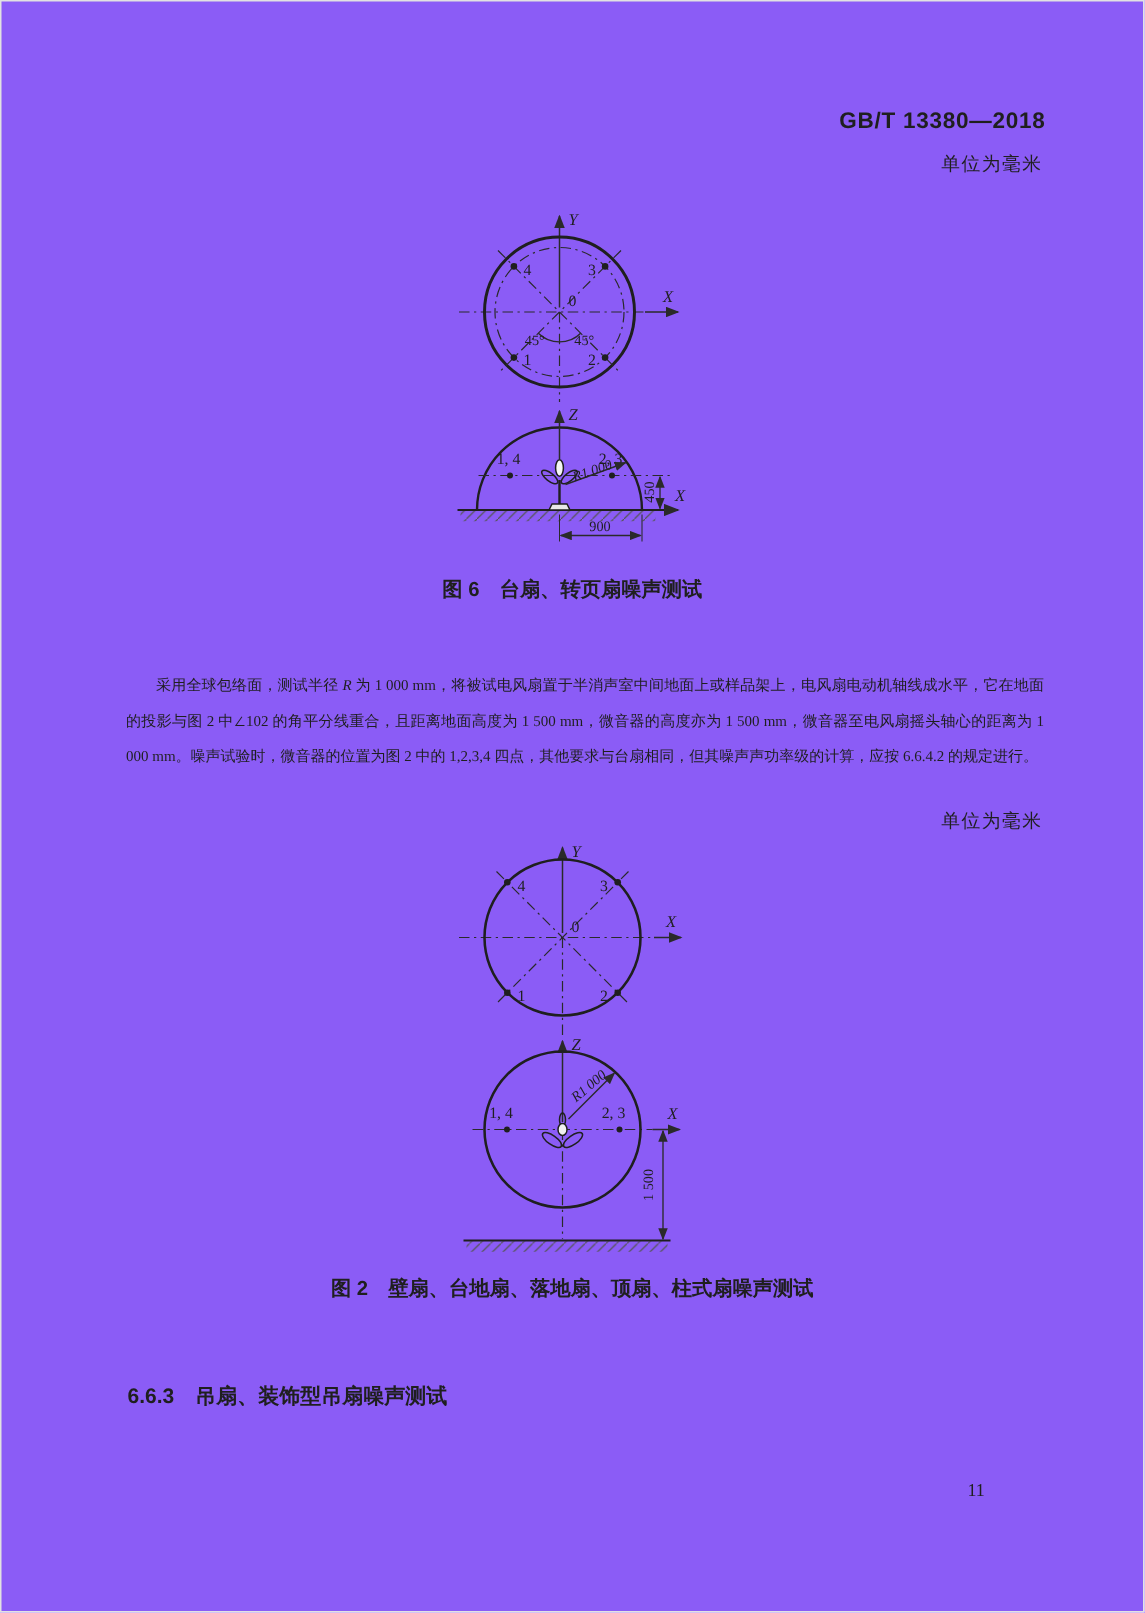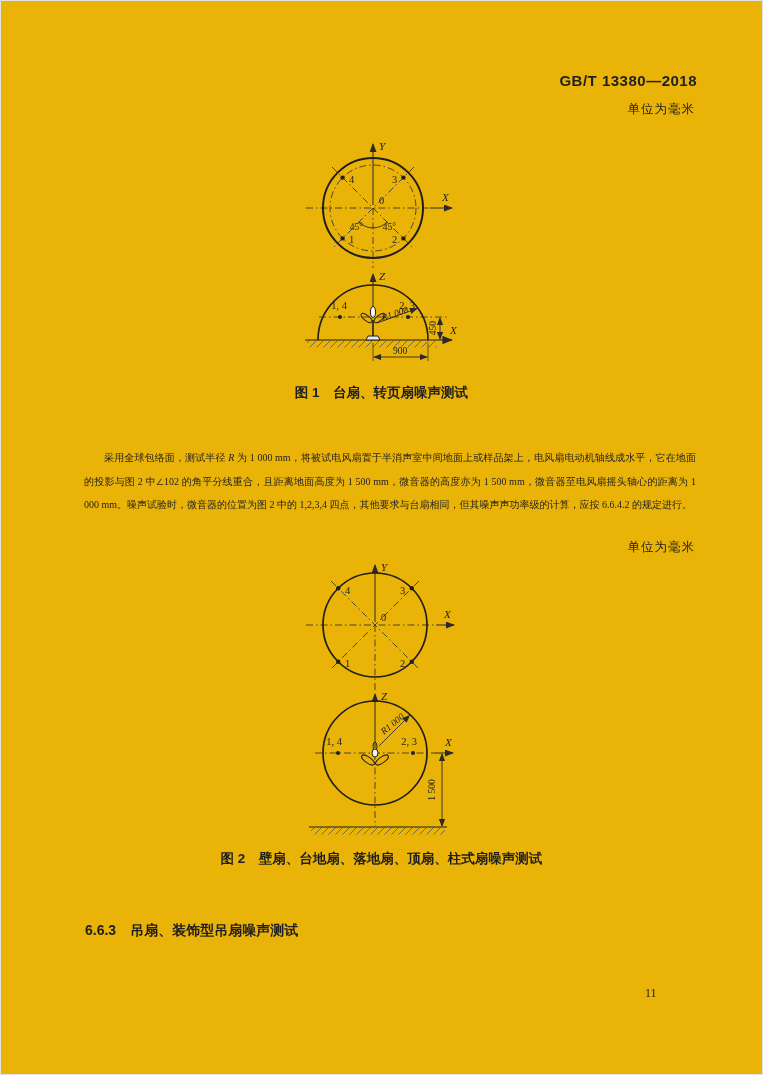--- a/index.html
+++ b/index.html
@@ -1,17 +1,17 @@
 <!DOCTYPE html>
 <html><head>
 <meta charset="utf-8">
 <style>
   html,body{margin:0;padding:0;background:#ffffff;}
   .page{
-    position:relative;width:763px;height:1075px;background:#eab308;
+    position:relative;width:763px;height:1075px;background:#8b5cf6;
     font-family:"Liberation Serif",serif;color:#1f1f1f;overflow:hidden;
     box-shadow:inset 0 0 0 1px #e2e2e2;
   }
   .hdr{
     position:absolute;top:72px;right:66px;
     font-family:"Liberation Sans",sans-serif;font-weight:bold;
     font-size:15px;letter-spacing:.5px;
   }
   .units{
     position:absolute;right:68px;font-size:12.5px;letter-spacing:1px;
@@ -129,21 +129,21 @@
 
     <line x1="143" y1="56" x2="143" y2="77" stroke="#2a2a2a" stroke-width=".9" marker-start="url(#f1b-ar)" marker-end="url(#f1b-ar)"></line>
     <text class="dim-lbl" x="139" y="66" text-anchor="middle" transform="rotate(-90 139 66)">450</text>
 
     <line x1="76" y1="81" x2="76" y2="99" stroke="#2a2a2a" stroke-width=".7"></line>
     <line x1="131" y1="81" x2="131" y2="99" stroke="#2a2a2a" stroke-width=".7"></line>
     <line x1="77" y1="95" x2="130" y2="95" stroke="#2a2a2a" stroke-width=".9" marker-start="url(#f1b-ar)" marker-end="url(#f1b-ar)"></line>
     <text class="dim-lbl" x="103" y="92" text-anchor="middle">900</text>
   </svg>
 
-  <div class="caption cap1">图 1　台扇、转页扇噪声测试</div>
+  <div class="caption cap1">图 6　台扇、转页扇噪声测试</div>
 
 
   <div class="para p662"><span>采用全球包络面，测试半径 </span><i>R</i><span> 为 1 000 mm，将被试电风扇置于半消声室中间地面上或样品架上，电风扇电动机轴线成水平，它在地面的投影与图 2 中∠102 的角平分线重合，且距离地面高度为 1 500 mm，微音器的高度亦为 1 500 mm，微音器至电风扇摇头轴心的距离为 1 000 mm。噪声试验时，微音器的位置为图 2 中的 1,2,3,4 四点，其他要求与台扇相同，但其噪声声功率级的计算，应按 6.6.4.2 的规定进行。</span></div>
 
   <div class="units units2">单位为毫米</div>
 
   <svg class="fig-svg" style="left:288px;top:556px" width="180" height="140" viewBox="0 0 180 140">
     <defs>
       <marker id="f2a-ar" markerWidth="9" markerHeight="7" refX="8" refY="3.5" orient="auto-start-reverse">
         <path d="M0,0 L9,3.5 L0,7 z" fill="#2a2a2a"></path>

